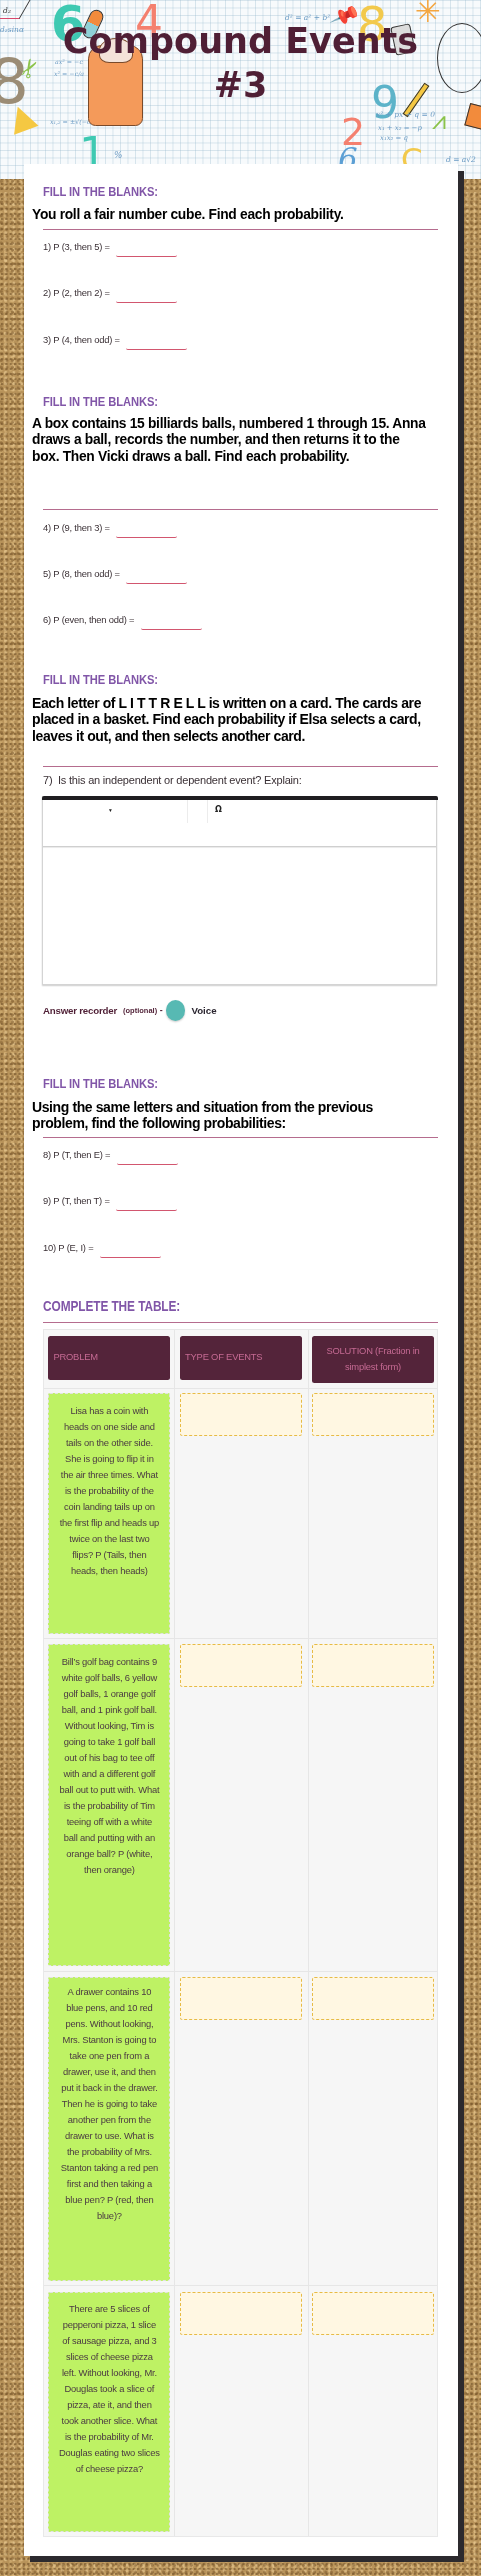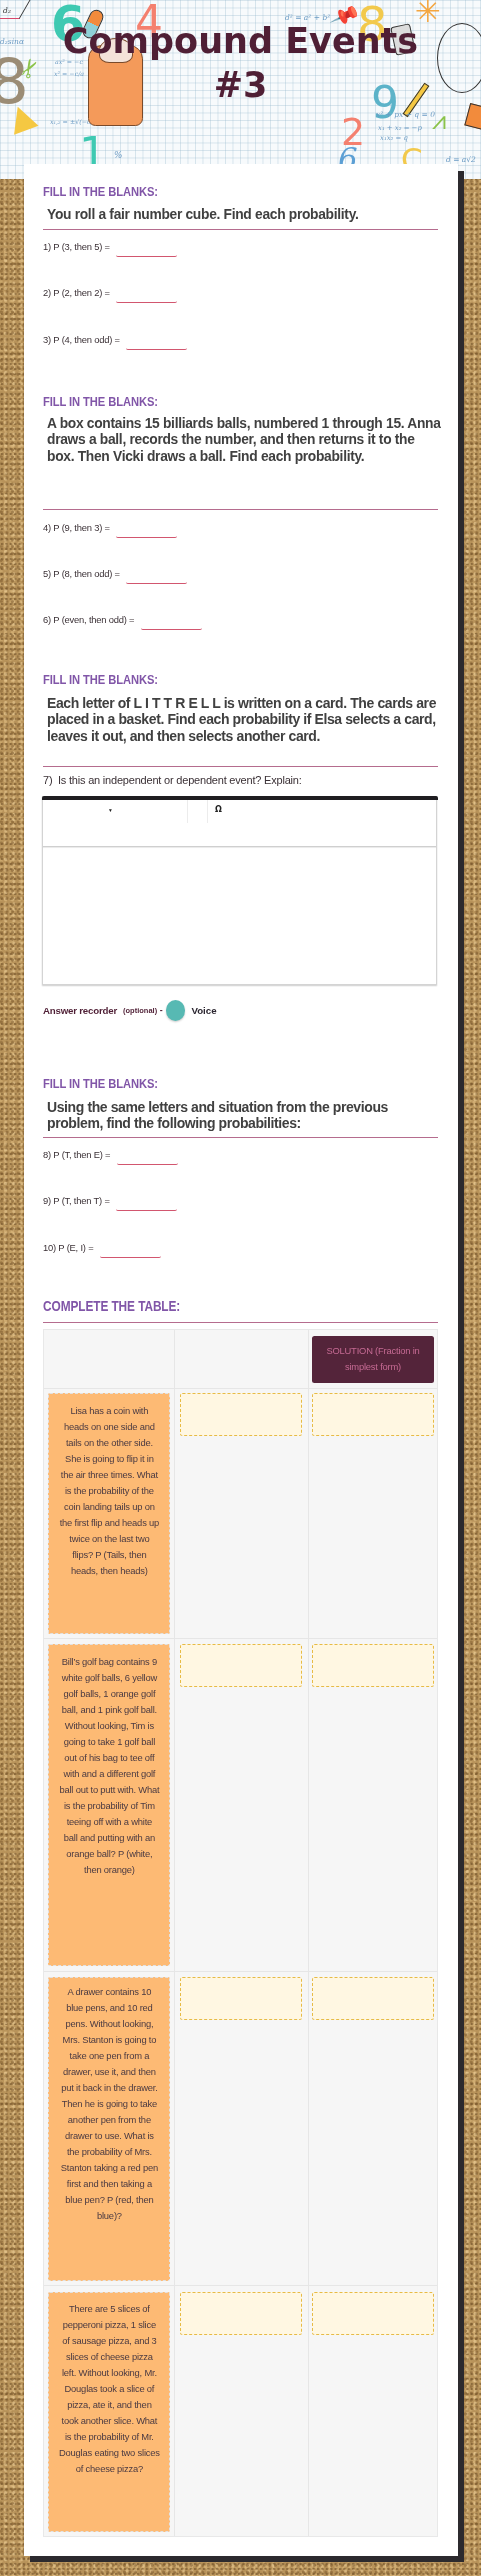--- a/index.html
+++ b/index.html
@@ -55,23 +55,23 @@
 
   .sec-label {
     position: absolute; left: 43px;
     font-family: "Liberation Sans Narrow", "Liberation Sans", sans-serif;
     font-weight: bold; font-size: 13px; color: #8156a8;
     transform: scaleX(0.86); transform-origin: left center;
     letter-spacing: -0.1px;
     white-space: nowrap;
   }
   .sec-sub {
-    position: absolute; left: 47px; width: 396px;
+    position: absolute; left: 32px; width: 396px;
     font-family: "Liberation Sans", sans-serif;
-    font-weight: bold; font-size: 13.8px; line-height: 16.3px; color: #404040;
+    font-weight: bold; font-size: 13.8px; line-height: 16.3px; color: #000000;
     letter-spacing: -0.3px;
   }
   .sec-sub.narrow { font-size: 14px; letter-spacing: -0.4px; }
   .rule { position: absolute; left: 43px; width: 395px; height: 0.6px; background: #b56c8e; }
 
   .fib-item {
     position: absolute; left: 43px; height: 13.8px;
     display: flex; align-items: flex-end;
     font-family: "Liberation Sans", sans-serif;
     font-size: 9.4px; color: #3a3035;
@@ -129,37 +129,37 @@
   .tcol-line { position: absolute; top: 0; width: 0.6px; height: 100%; background: #e6e6e6; }
   .trow-line { position: absolute; left: 0; width: 100%; height: 0.6px; background: #e6e6e6; }
   .th {
     position: absolute; height: 44px; background: #54243a; border-radius: 2.5px;
     color: #c56a93; font-size: 9.4px; letter-spacing: -0.2px;
     display: flex; align-items: center; padding-left: 5px; line-height: 16.3px;
   }
   .th.center { justify-content: center; text-align: center; padding-left: 0; height: 47px; }
   .prob-cell {
     position: absolute; left: 4.4px; width: 81px;
-    background: #fdba74; border: 0.9px dashed #e2e2e2; border-radius: 1.9px;
+    background: #bef264; border: 0.9px dashed #e2e2e2; border-radius: 1.9px;
     text-align: center; color: #4a3a42; font-size: 9.4px; line-height: 16px;
     padding: 9.4px 3.8px 6.3px 3.8px; letter-spacing: -0.2px;
   }
   .drop-box {
     position: absolute; width: 83px; height: 43px;
     background: #fff7e2; border: 0.9px dashed #e7bb45; border-radius: 2.5px;
   }
 </style>
 </head>
 <body>
 
 <div class="header">
 
   <div class="doodle" style="left:0;top:0;width:25px;height:19px;border-bottom:1.3px solid #d9476b;border-right:1.3px solid #333;transform:skewX(-30deg);"></div>
   <div class="formula" style="left:3.1px;top:6.3px;color:#333;">d₂</div>
-  <div class="formula" style="left:0;top:25px;margin-top:12px;">d₂sinα</div>
+  <div class="formula" style="left:0;top:25px;">d₂sinα</div>
   <div class="doodle num" style="left:51px;top:0;font-size:49px;color:#3ec9b2;">6</div>
   <div class="doodle" style="left:86px;top:8.8px;width:13.8px;height:30px;border-radius:6.9px;background:linear-gradient(#f28b3c 50%, #8ed0d6 50%);border:1.3px solid #333;transform:rotate(25deg);"></div>
   <div class="formula" style="left:113px;top:15.7px;margin-top:32px;">a&gt;1</div>
   <div class="doodle num" style="left:135px;top:0;font-size:44px;color:#f4806f;font-weight:normal;">4</div>
   <div class="doodle" style="left:19px;top:56px;font-size:25px;color:#8bc34a;transform:rotate(-60deg);">✂</div>
   <div class="doodle num" style="left:-11.3px;top:50px;font-size:63px;color:#9b8c75;font-weight:normal;">8</div>
   <div class="formula" style="left:55px;top:58px;font-size:6.3px;">ax² = −c</div>
   <div class="formula" style="left:54px;top:70px;font-size:6.3px;">x² = −c/a</div>
   <div class="formula" style="left:50px;top:118px;font-size:6.3px;">x₁,₂ = ±√(−c/a)</div>
   <div class="doodle" style="left:8.8px;top:106px;width:0;height:0;border-left:13.8px solid transparent;border-right:13.8px solid transparent;border-bottom:25px solid #f5c842;transform:rotate(-20deg);"></div>
@@ -270,20 +270,22 @@
 <div class="rule" style="top:1322px;"></div>
 
 <div class="table">
   <div class="tcol-line" style="left:130px;"></div>
   <div class="tcol-line" style="left:264px;"></div>
   <div class="trow-line" style="top:58px;"></div>
   <div class="trow-line" style="top:308px;"></div>
   <div class="trow-line" style="top:641px;"></div>
   <div class="trow-line" style="top:955px;"></div>
 
+  <div class="th" style="left:4.4px;top:5.6px;width:122px;">PROBLEM</div>
+  <div class="th" style="left:136px;top:5.6px;width:122px;">TYPE OF EVENTS</div>
   <div class="th center" style="left:268px;top:5.6px;width:122px;padding:0 8.8px;">SOLUTION (Fraction in simplest form)</div>
 
   <div class="prob-cell" style="top:63px;width:122px;height:241px;padding-left:10px;padding-right:10px;">Lisa has a coin with heads on one side and tails on the other side. She is going to flip it in the air three times. What is the probability of the coin landing tails up on the first flip and heads up twice on the last two flips? P (Tails, then heads, then heads)</div>
   <div class="drop-box" style="left:136px;top:63px;width:122px;"></div>
   <div class="drop-box" style="left:268px;top:63px;width:122px;"></div>
 
   <div class="prob-cell" style="top:314px;width:122px;height:322px;padding-left:10px;padding-right:10px;">Bill’s golf bag contains 9 white golf balls, 6 yellow golf balls, 1 orange golf ball, and 1 pink golf ball. Without looking, Tim is going to take 1 golf ball out of his bag to tee off with and a different golf ball out to putt with. What is the probability of Tim teeing off with a white ball and putting with an orange ball? P (white, then orange)</div>
   <div class="drop-box" style="left:136px;top:314px;width:122px;"></div>
   <div class="drop-box" style="left:268px;top:314px;width:122px;"></div>
 

